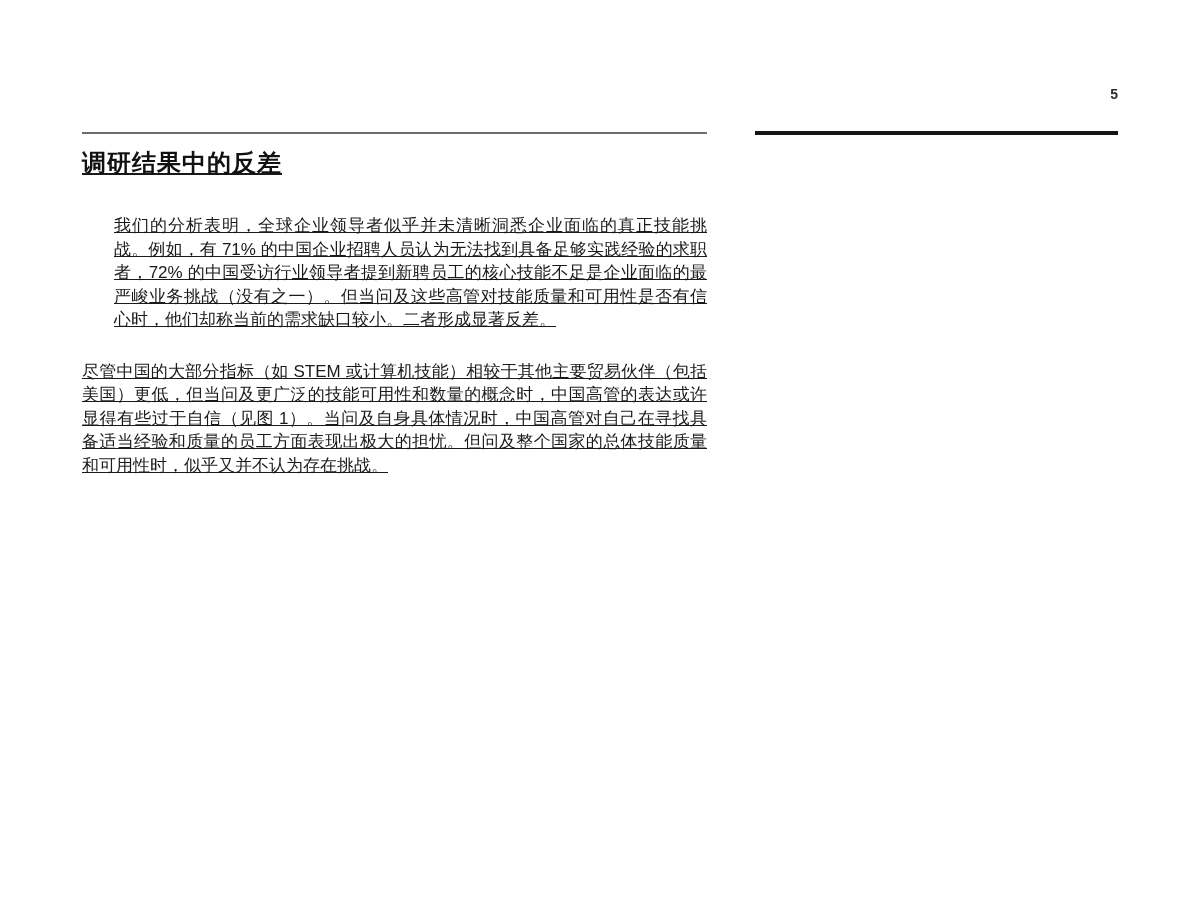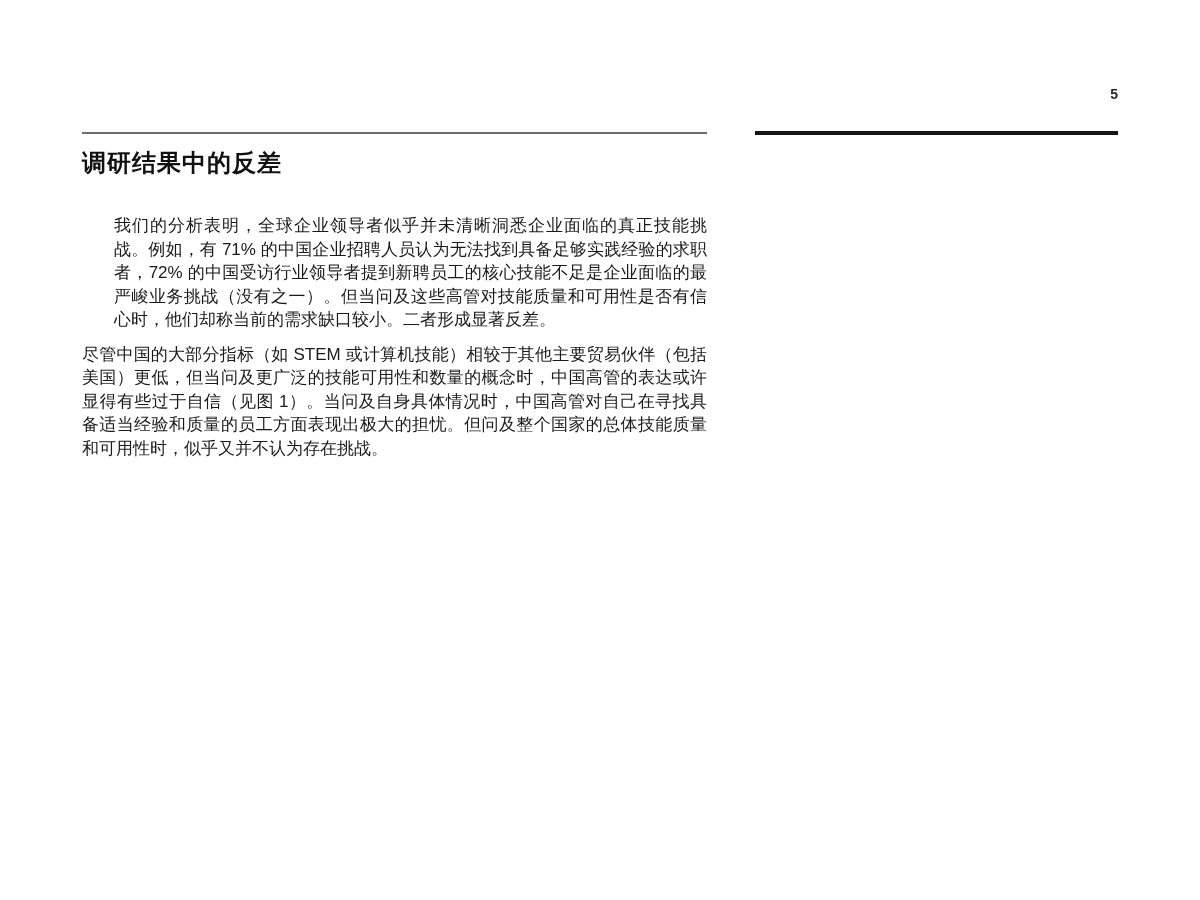--- a/index.html
+++ b/index.html
@@ -39,20 +39,21 @@
     top: 131px;
     width: 363px;
     height: 4px;
     background: #151515;
   }
   .content {
     position: absolute;
     left: 82px;
     top: 149px;
     width: 625px;
+    text-decoration: underline;
   }
   .section-title {
     margin: 0;
     font-size: 24px;
     font-weight: bold;
     letter-spacing: 1px;
     line-height: 28px;
     color: #111111;
   }
   .body-paragraph {
@@ -60,21 +61,21 @@
     font-size: 17px;
     line-height: 23.5px;
     text-align: justify;
     color: #1a1a1a;
   }
   .section-title + .body-paragraph {
     margin-top: 37px;
     margin-left: 32px;
   }
   .body-paragraph + .body-paragraph {
-    margin-top: 11px;
+    margin-top: 28px;
   }
 </style>
 </head>
 <body>
 
 <div class="page">
 
   <div class="page-number">5</div>
 
   <div class="rule-thin"></div>

